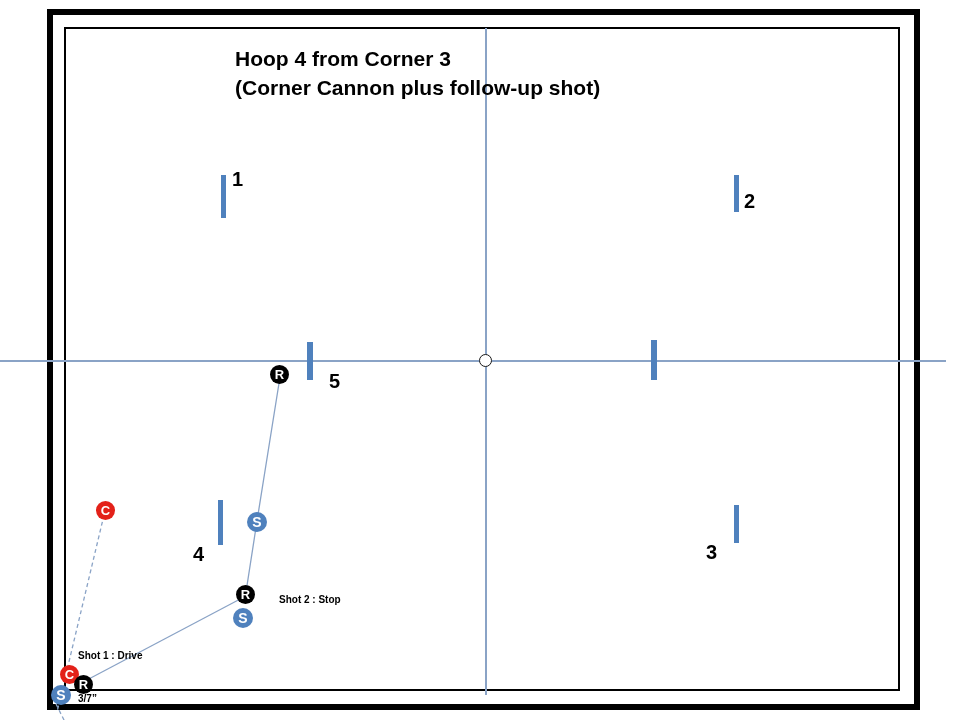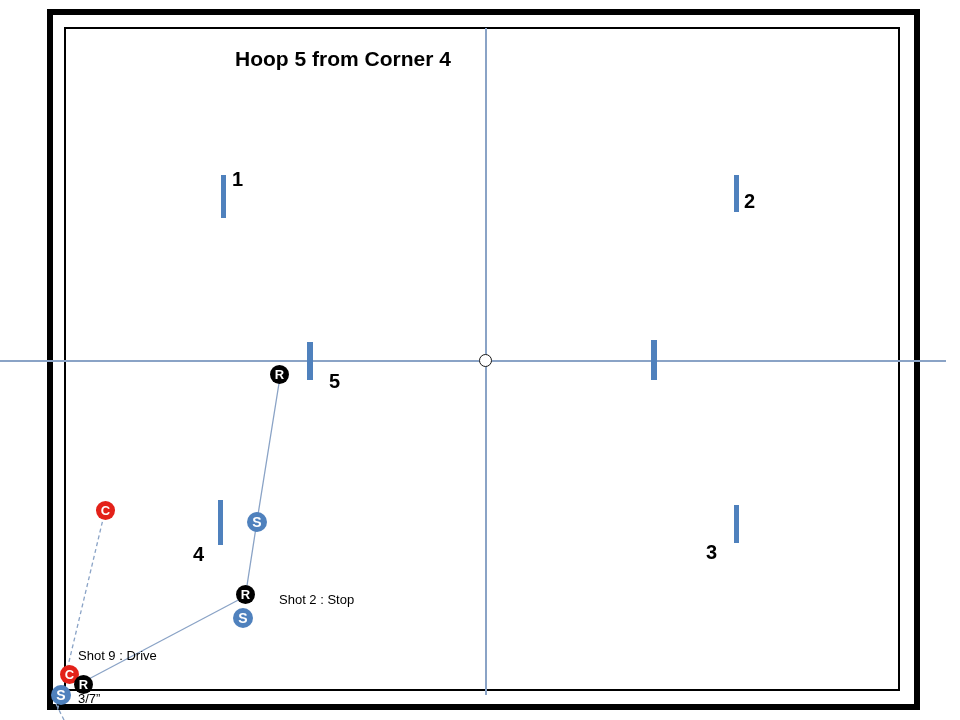--- a/index.html
+++ b/index.html
@@ -34,21 +34,21 @@
   .ball {
     width:19px; height:19px; border-radius:50%;
     color:#fff; font-weight:bold; font-size:13px;
     display:flex; align-items:center; justify-content:center; line-height:1;
   }
   .ball.big { width:20px; height:20px; font-size:14px; }
   .ball.black { background:#000000; }
   .ball.blue  { background:#4f81bd; }
   .ball.red   { background:#e32119; }
   .mini-label {
-    color:#000; font-weight:normal; font-size:13px; line-height:11px; white-space:nowrap;
+    color:#000; font-weight:bold; font-size:10px; line-height:11px; white-space:nowrap;
   }
 </style>
 </head>
 <body>
 
 <div class="stage">
 
   <div class="abs outer-frame"></div>
   <div class="abs court"></div>
 
@@ -65,35 +65,36 @@
   <div class="abs hoop-bar" style="left:221px; top:175px; width:5px; height:43px;"></div>
   <div class="abs hoop-bar" style="left:734px; top:175px; width:5px; height:37px;"></div>
   <div class="abs hoop-bar" style="left:734px; top:505px; width:5px; height:38px;"></div>
   <div class="abs hoop-bar" style="left:218px; top:500px; width:5px; height:45px;"></div>
   <div class="abs hoop-bar" style="left:307px; top:342px; width:6px; height:38px;"></div>
   <div class="abs hoop-bar" style="left:651px; top:340px; width:6px; height:40px;"></div>
 
   <div class="abs peg"></div>
 
   <div class="abs title">
-    <div>Hoop 5 from Corner 4</div>
+    <div>Hoop 4 from Corner 3</div>
+    <div>(Corner Cannon plus follow-up shot)</div>
   </div>
 
   <div class="abs hoop-num" style="left:232px; top:168px;">1</div>
   <div class="abs hoop-num" style="left:744px; top:190px;">2</div>
   <div class="abs hoop-num" style="left:706px; top:541px;">3</div>
   <div class="abs hoop-num" style="left:193px; top:543px;">4</div>
   <div class="abs hoop-num" style="left:329px; top:370px;">5</div>
 
   <div class="abs ball black" style="left:270px; top:365px;">R</div>
   <div class="abs ball blue big" style="left:247px; top:512px;">S</div>
   <div class="abs ball red" style="left:96px; top:501px;">C</div>
   <div class="abs ball black" style="left:236px; top:585px;">R</div>
   <div class="abs ball blue big" style="left:233px; top:608px;">S</div>
   <div class="abs ball red" style="left:60px; top:665px;">C</div>
   <div class="abs ball black" style="left:74px; top:675px;">R</div>
   <div class="abs ball blue big" style="left:51px; top:685px;">S</div>
 
   <div class="abs mini-label" style="left:279px; top:594px;">Shot 2 : Stop</div>
-  <div class="abs mini-label" style="left:78px; top:650px;">Shot 9 : Drive</div>
+  <div class="abs mini-label" style="left:78px; top:650px;">Shot 1 : Drive</div>
   <div class="abs mini-label" style="left:78px; top:693px;">3/7”</div>
 
 </div>
 
 </body></html>

